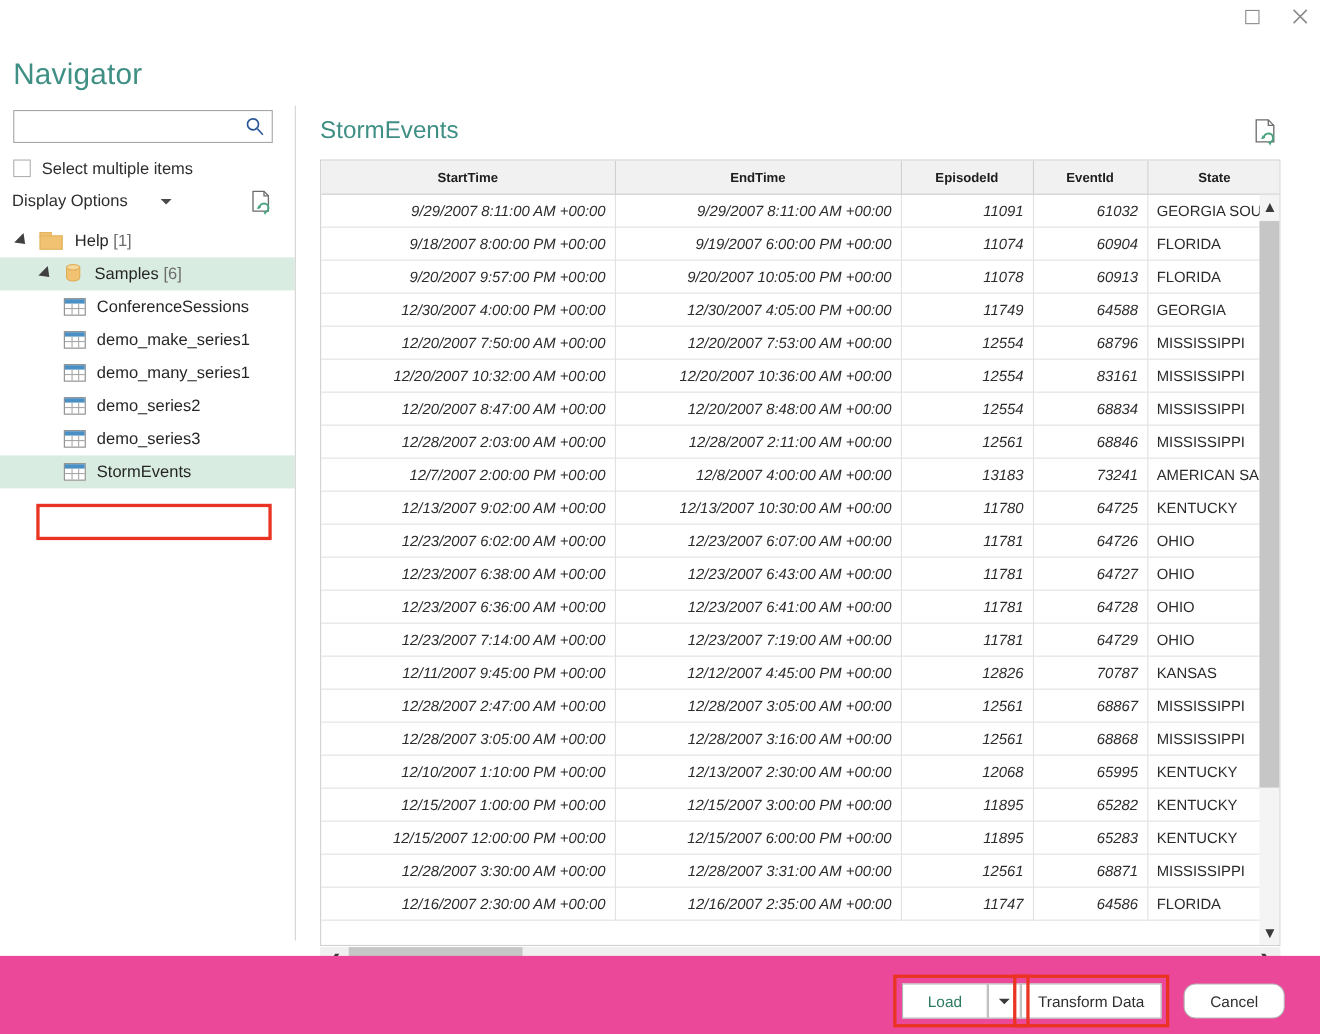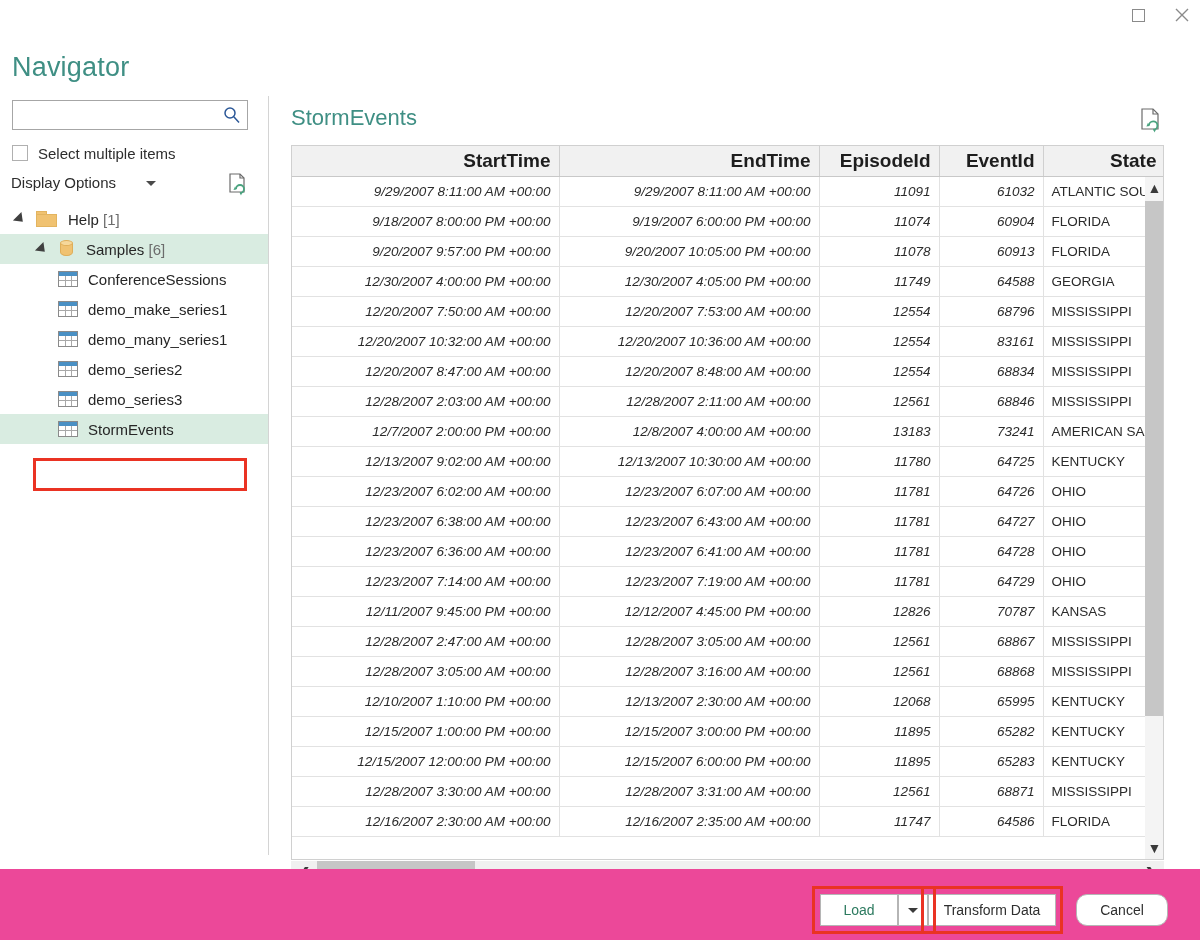--- a/index.html
+++ b/index.html
@@ -188,25 +188,25 @@
     border-collapse: collapse;
     table-layout: fixed;
     width: 873px;
     font-size: 13.5px;
   }
   table.preview th {
     height: 30px;
     background: #f1f1f1;
     border-right: 1px solid #d0d0d0;
     border-bottom: 1px solid #c8c8c8;
-    text-align: right;
+    text-align: center;
     padding: 0 8px;
     font-weight: bold;
     color: #1d1d1d;
-    font-size: 19px;
+    font-size: 12px;
     white-space: nowrap;
     overflow: hidden;
   }
   table.preview td {
     height: 30px;
     border-right: 1px solid #e2e2e2;
     border-bottom: 1px solid #e2e2e2;
     padding: 0 8px;
     color: #2b2b2b;
     white-space: nowrap;
@@ -457,21 +457,21 @@
             <th>EventId</th>
             <th>State</th>
           </tr>
         </thead>
         <tbody id="tbody">
             <tr>
               <td class="dt">9/29/2007 8:11:00 AM +00:00</td>
               <td class="dt">9/29/2007 8:11:00 AM +00:00</td>
               <td class="num">11091</td>
               <td class="num">61032</td>
-              <td class="txt">ATLANTIC SOU</td>
+              <td class="txt">GEORGIA SOU</td>
             </tr>
             <tr>
               <td class="dt">9/18/2007 8:00:00 PM +00:00</td>
               <td class="dt">9/19/2007 6:00:00 PM +00:00</td>
               <td class="num">11074</td>
               <td class="num">60904</td>
               <td class="txt">FLORIDA</td>
             </tr>
             <tr>
               <td class="dt">9/20/2007 9:57:00 PM +00:00</td>

